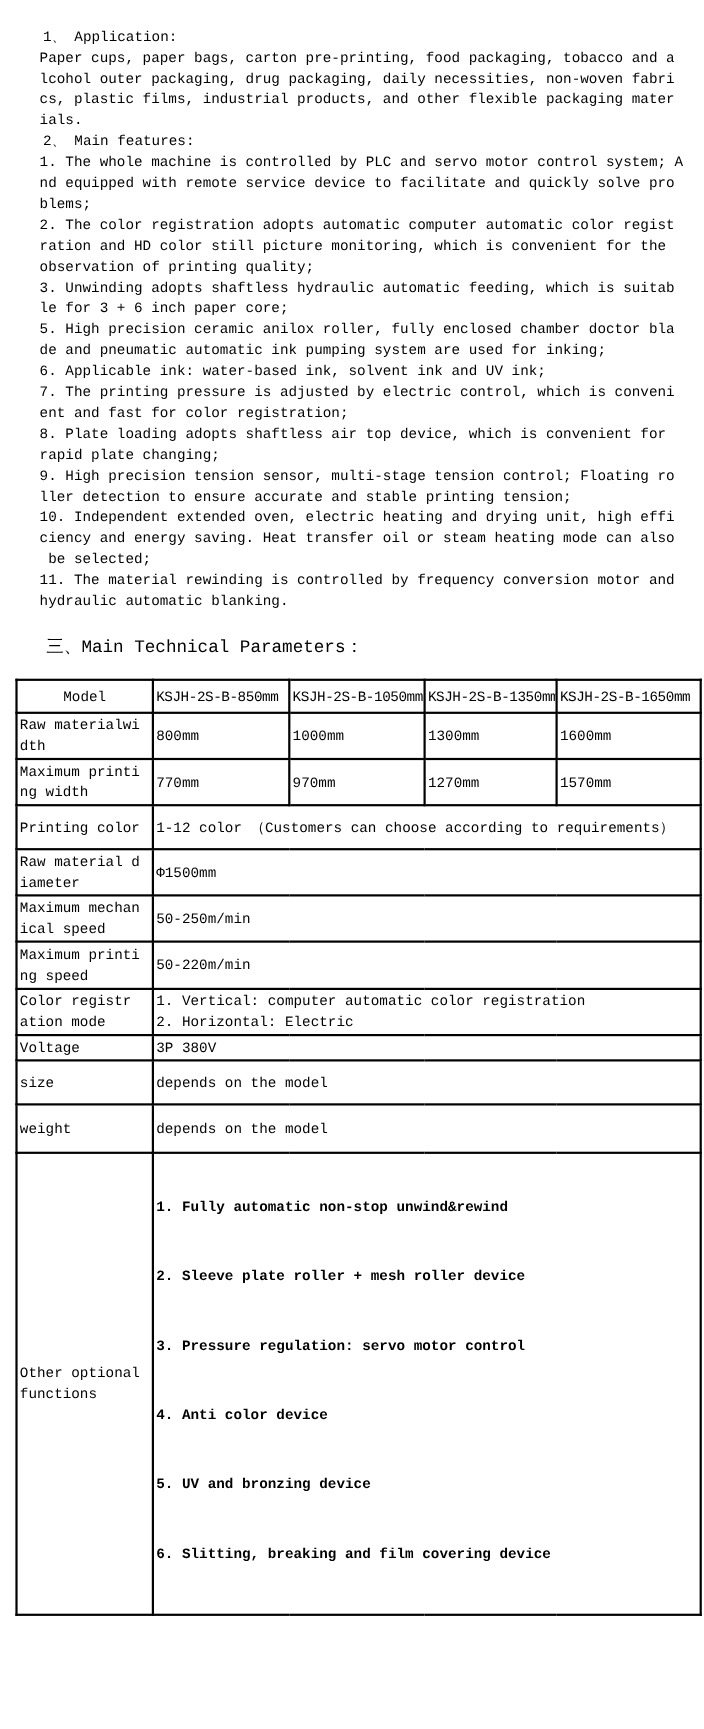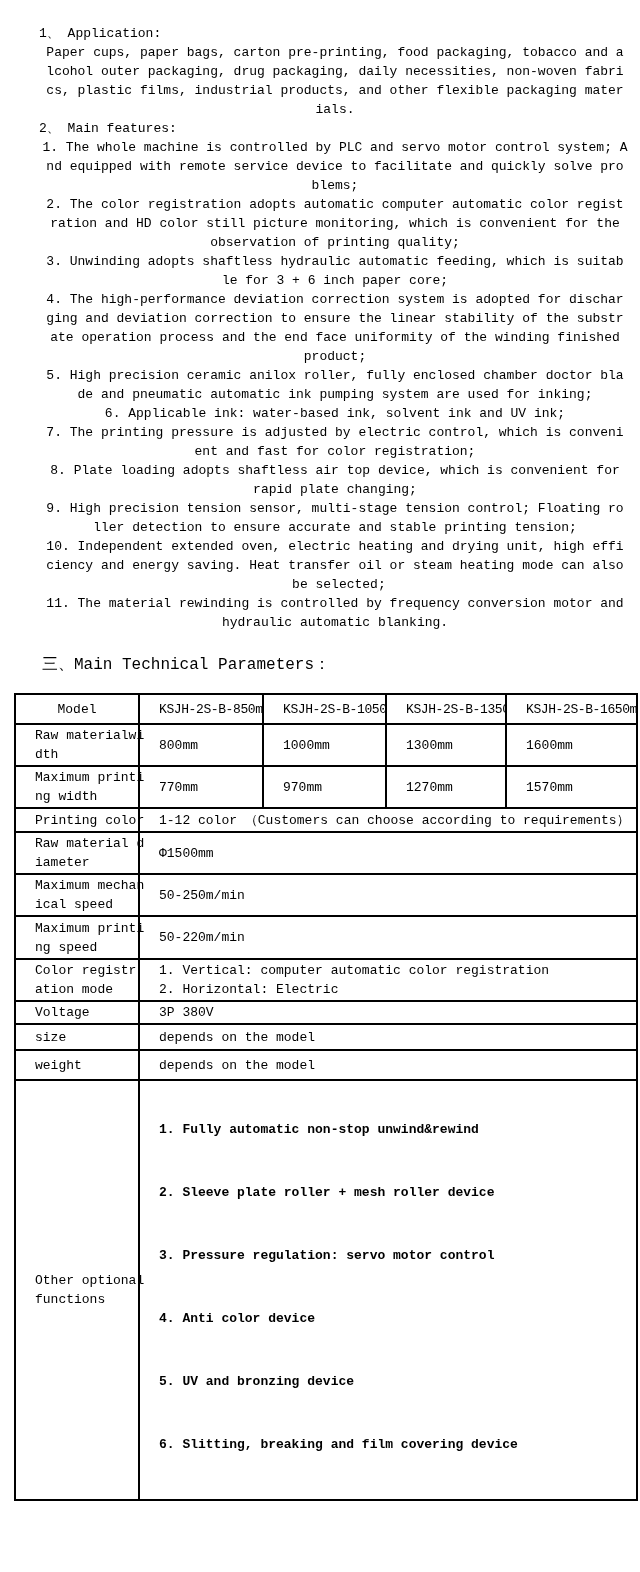--- a/index.html
+++ b/index.html
@@ -12,21 +12,20 @@
     font-size: 13px;
     line-height: 19px;
     overflow: hidden;
   }
   .text-block {
     padding: 24px 6px 0 36px;
   }
   .pre {
     white-space: pre;
     margin: 0;
-    text-align: center;
   }
   .num-heading {
     white-space: pre;
     margin: 0;
     padding-left: 3px;
   }
   .params-heading {
     font-size: 16px;
     line-height: 22px;
     font-weight: normal;
@@ -38,21 +37,21 @@
     table-layout: fixed;
     width: 622px;
     margin: 17px 0 0 14px;
   }
   table.params td {
     border: 2px solid #000000;
     font-size: 13px;
     line-height: 19px;
     vertical-align: middle;
     white-space: pre;
-    padding: 1px 19px;
+    padding: 1px 2px;
   }
   td.lbl { padding: 1px 2px 1px 4px; }
   td.model-hd { text-align: center; }
   td.mdl { padding: 1px 1px; letter-spacing: -0.4px; white-space: nowrap; overflow: hidden; }
   td.val { padding: 1px 4px 1px 8px; white-space: pre-wrap; }
   td.opt-lbl { line-height: 23px; padding-left: 5px; }
   td.opt-val { vertical-align: top; padding: 36px 8px 10px 13px; }
   .opt-item { margin: 0 0 6px 0; white-space: pre; font-weight: bold; }
 </style>
 </head>
@@ -66,24 +65,20 @@
 ials.</div>
   <div class="num-heading">2、 Main features:</div>
   <div class="pre">1. The whole machine is controlled by PLC and servo motor control system; A
 nd equipped with remote service device to facilitate and quickly solve pro
 blems;</div>
   <div class="pre">2. The color registration adopts automatic computer automatic color regist
 ration and HD color still picture monitoring, which is convenient for the
 observation of printing quality;</div>
   <div class="pre">3. Unwinding adopts shaftless hydraulic automatic feeding, which is suitab
 le for 3 + 6 inch paper core;</div>
-  <div class="pre">4. The high-performance deviation correction system is adopted for dischar
-ging and deviation correction to ensure the linear stability of the substr
-ate operation process and the end face uniformity of the winding finished
-product;</div>
   <div class="pre">5. High precision ceramic anilox roller, fully enclosed chamber doctor bla
 de and pneumatic automatic ink pumping system are used for inking;</div>
   <div class="pre">6. Applicable ink: water-based ink, solvent ink and UV ink;</div>
   <div class="pre">7. The printing pressure is adjusted by electric control, which is conveni
 ent and fast for color registration;</div>
   <div class="pre">8. Plate loading adopts shaftless air top device, which is convenient for
 rapid plate changing;</div>
   <div class="pre">9. High precision tension sensor, multi-stage tension control; Floating ro
 ller detection to ensure accurate and stable printing tension;</div>
   <div class="pre">10. Independent extended oven, electric heating and drying unit, high effi
@@ -120,21 +115,21 @@
     <td class="val">1600mm</td>
   </tr>
   <tr style="height:40px">
     <td class="lbl">Maximum printi
 ng width</td>
     <td class="val">770mm</td>
     <td class="val">970mm</td>
     <td class="val">1270mm</td>
     <td class="val">1570mm</td>
   </tr>
-  <tr style="height:24px">
+  <tr style="height:40px">
     <td class="lbl">Printing color</td>
     <td class="val" colspan="4">1-12 color （Customers can choose according to requirements）</td>
   </tr>
   <tr style="height:41px">
     <td class="lbl">Raw material d
 iameter</td>
     <td class="val" colspan="4">Φ1500mm</td>
   </tr>
   <tr style="height:41px">
     <td class="lbl">Maximum mechan
@@ -149,25 +144,25 @@
   <tr style="height:29px">
     <td class="lbl">Color registr
 ation mode</td>
     <td class="val" colspan="4">1. Vertical: computer automatic color registration
 2. Horizontal: Electric</td>
   </tr>
   <tr style="height:18px">
     <td class="lbl">Voltage</td>
     <td class="val" colspan="4">3P 380V</td>
   </tr>
-  <tr style="height:26px">
+  <tr style="height:40px">
     <td class="lbl">size</td>
     <td class="val" colspan="4">depends on the model</td>
   </tr>
-  <tr style="height:30px">
+  <tr style="height:44px">
     <td class="lbl">weight</td>
     <td class="val" colspan="4">depends on the model</td>
   </tr>
   <tr style="height:215px">
     <td class="lbl opt-lbl">Other optional
 functions</td>
     <td class="opt-val" colspan="4">
       <div class="opt-item">1. Fully automatic non-stop unwind&amp;rewind</div>
       <div class="opt-item">2. Sleeve plate roller + mesh roller device</div>
       <div class="opt-item">3. Pressure regulation: servo motor control</div>

